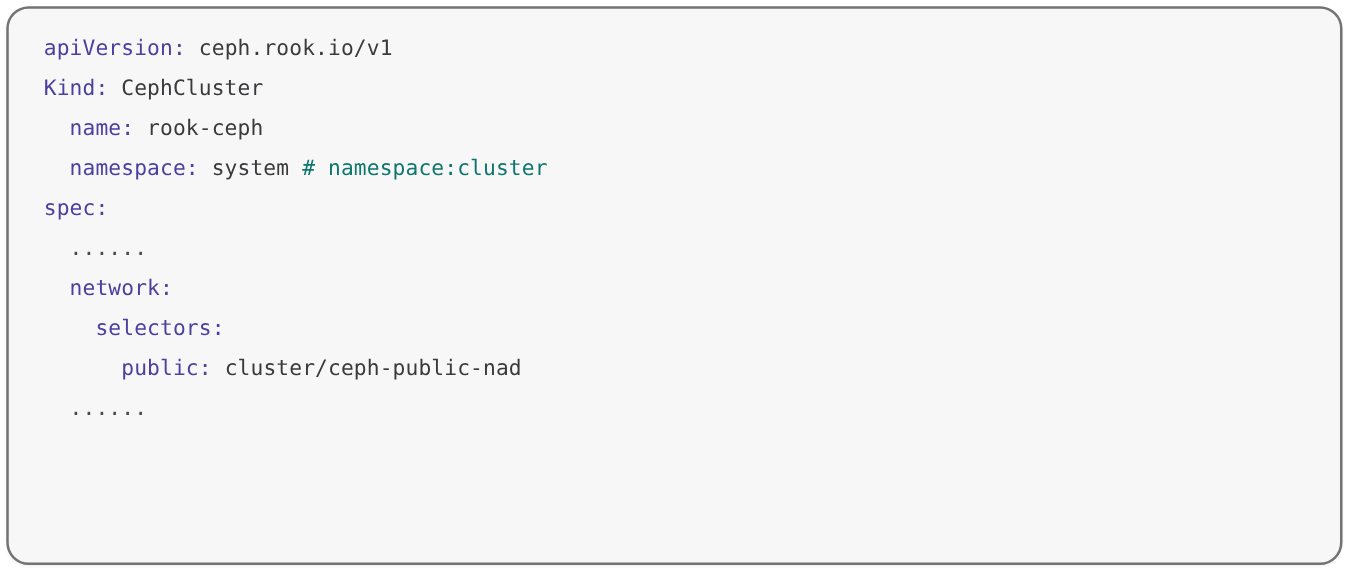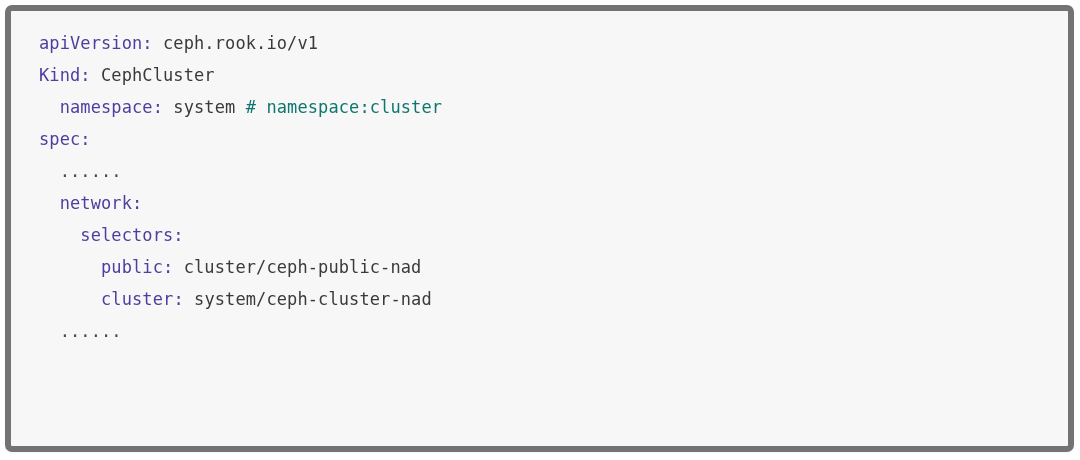--- a/index.html
+++ b/index.html
@@ -19,22 +19,22 @@
     height: 460px;
     background: #ffffff;
     box-sizing: border-box;
     padding: 5px 6px 8px 5px;
   }
   .code-block {
     position: relative;
     width: 100%;
     height: 100%;
     background: #f7f7f8;
-    border: 6px solid #737373;
-    border-radius: 7px;
+    border: 2px solid #737373;
+    border-radius: 18px;
     box-sizing: border-box;
     box-shadow: 0 1px 2px rgba(0,0,0,0.045);
     overflow: hidden;
   }
   .code-body {
     padding: 16px 0 14px 28px;
     box-sizing: border-box;
   }
   .code-line {
     font-family: "DejaVu Sans Mono", "Liberation Mono", monospace;
@@ -63,23 +63,23 @@
   }
 </style>
 </head>
 <body>
 
 <div class="page">
   <div class="code-block">
     <div class="code-body">
         <div class="code-line"><span></span><span class="tok-key">apiVersion</span><span class="tok-punct">: </span><span class="tok-val">ceph.rook.io/v1</span></div>
         <div class="code-line"><span></span><span class="tok-key">Kind</span><span class="tok-punct">: </span><span class="tok-val">CephCluster</span></div>
+        <div class="code-line"><span>  </span><span class="tok-key">name</span><span class="tok-punct">: </span><span class="tok-val">rook-ceph</span></div>
         <div class="code-line"><span>  </span><span class="tok-key">namespace</span><span class="tok-punct">: </span><span class="tok-val">system </span><span class="tok-comment"># namespace:cluster</span></div>
         <div class="code-line"><span></span><span class="tok-key">spec</span><span class="tok-punct">:</span></div>
         <div class="code-line"><span>  </span><span class="tok-ellipsis">......</span></div>
         <div class="code-line"><span>  </span><span class="tok-key">network</span><span class="tok-punct">:</span></div>
         <div class="code-line"><span>    </span><span class="tok-key">selectors</span><span class="tok-punct">:</span></div>
         <div class="code-line"><span>      </span><span class="tok-key">public</span><span class="tok-punct">: </span><span class="tok-val">cluster/ceph-public-nad</span></div>
-        <div class="code-line"><span>      </span><span class="tok-key">cluster</span><span class="tok-punct">: </span><span class="tok-val">system/ceph-cluster-nad</span></div>
         <div class="code-line"><span>  </span><span class="tok-ellipsis">......</span></div>
       </div>
   </div>
 </div>
 
 </body></html>

